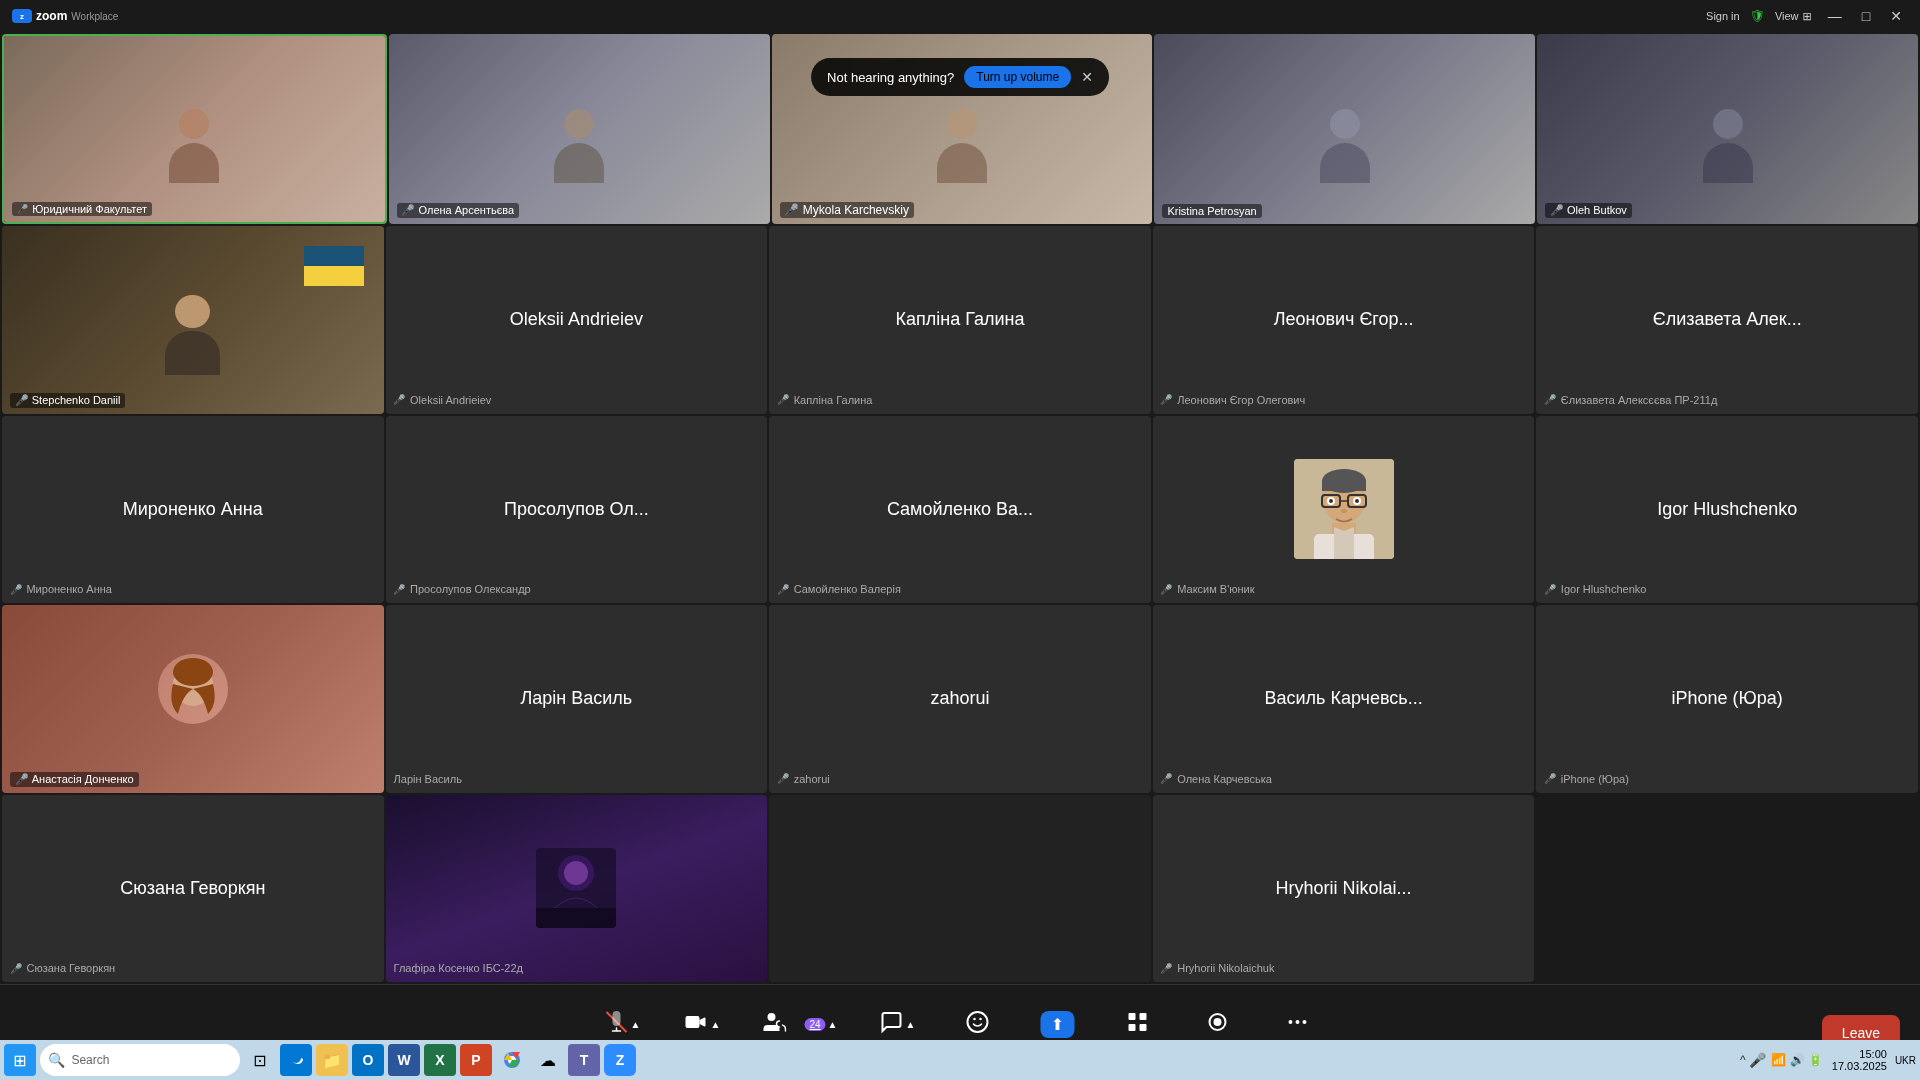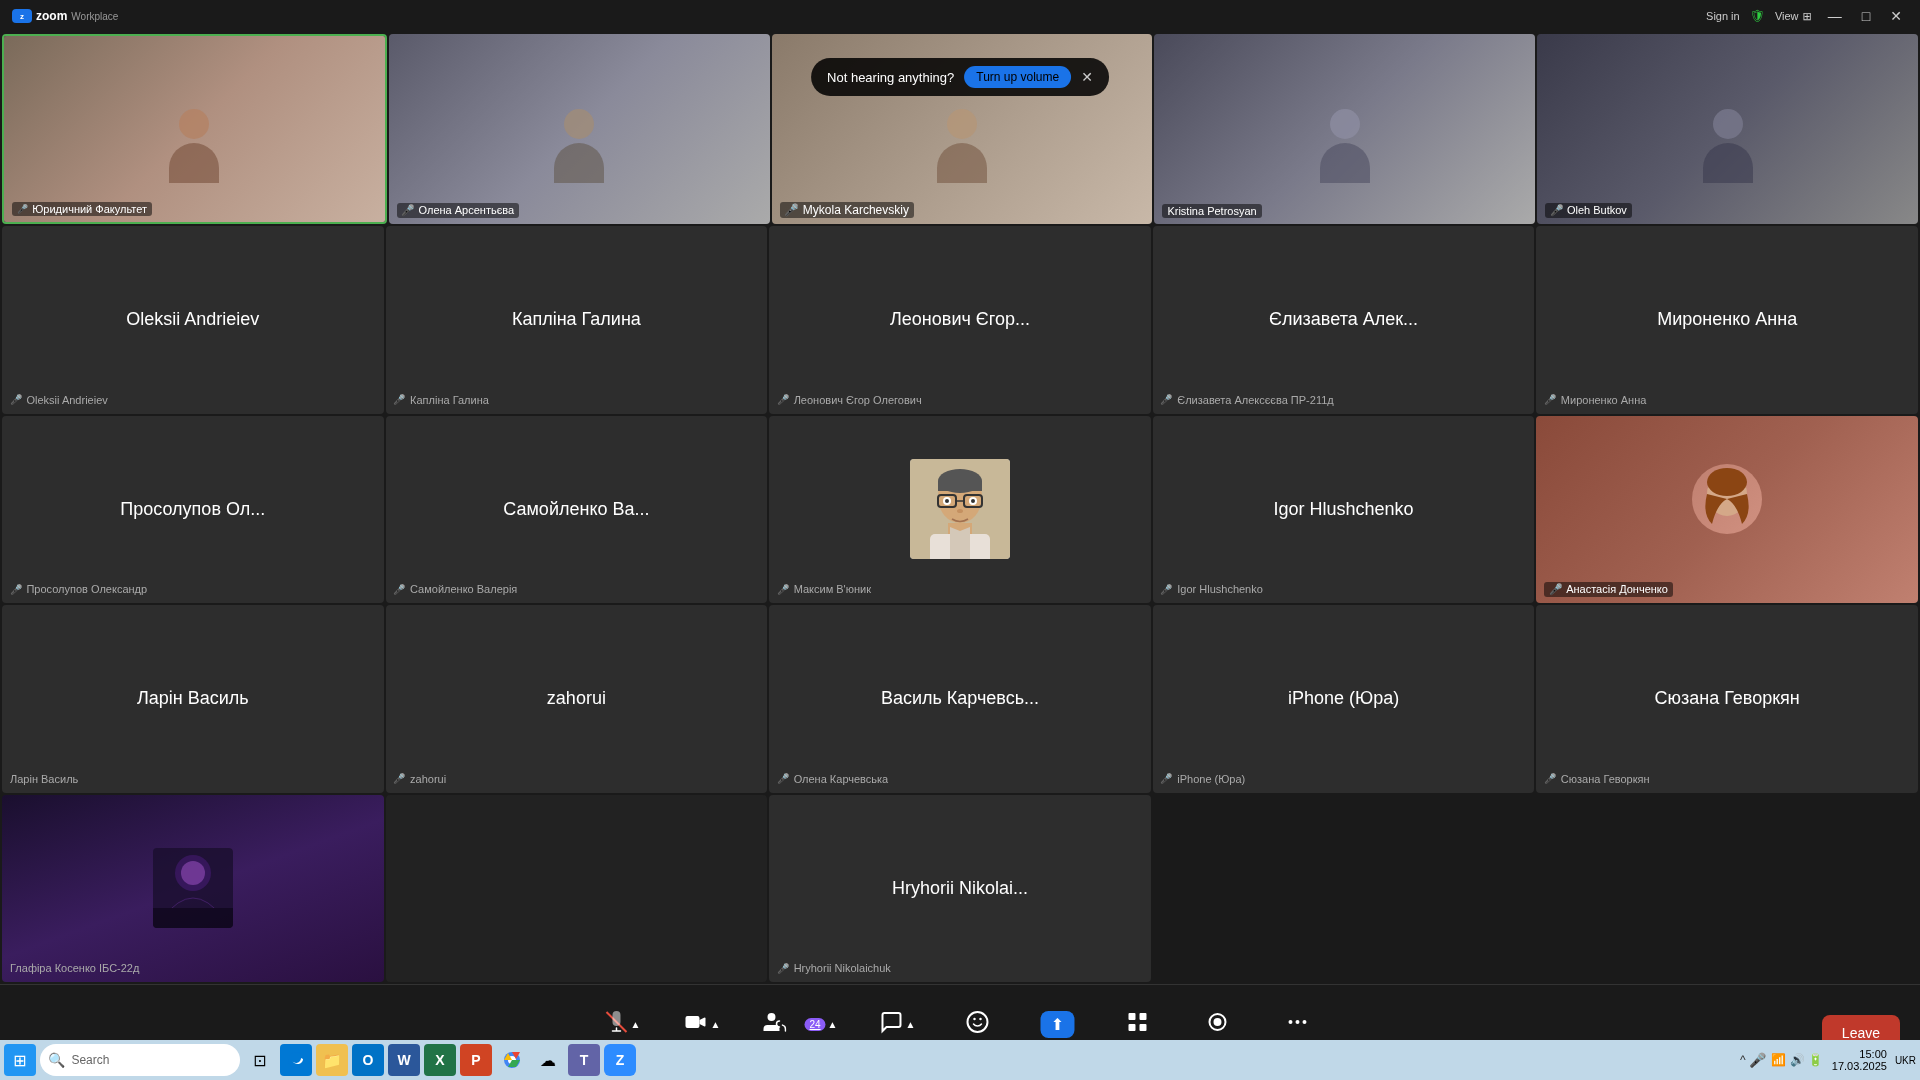--- a/index.html
+++ b/index.html
@@ -468,20 +468,35 @@
       </div>
       <div class="tile-name-label">
         <span style="font-size:11px;">🎤 Oleh Butkov</span>
       </div>
     </div>
 
   </div>
 
   <div class="grid-area">
 
+    <div class="grid-tile" style="position:relative; overflow:hidden;">
+      <div style="width:100%;height:100%;background:linear-gradient(135deg,#3a3020,#5a4a30,#7a6a50);display:flex;align-items:center;justify-content:center;position:relative;">
+        <div class="ukraine-flag">
+          <div class="flag-top"></div>
+          <div class="flag-bottom"></div>
+        </div>
+        <div class="silhouette" style="margin-top:30px;">
+          <div class="silhouette-head" style="background:rgba(200,160,120,0.9);width:35px;height:35px;border-radius:50%;"></div>
+          <div class="silhouette-body" style="background:rgba(60,50,40,0.8);width:55px;height:45px;border-radius:25px 25px 0 0;margin-top:3px;"></div>
+        </div>
+      </div>
+      <div class="tile-name-label">
+        <span style="font-size:11px;">🎤 Stepchenko Daniil</span>
+      </div>
+    </div>
 
     <div class="grid-tile">
       <div class="grid-tile-name">Oleksii Andrieiev</div>
       <div class="grid-tile-subname">
         <span class="participant-icon">🎤</span>
         <span>Oleksii Andrieiev</span>
       </div>
     </div>
 
     <div class="grid-tile">

